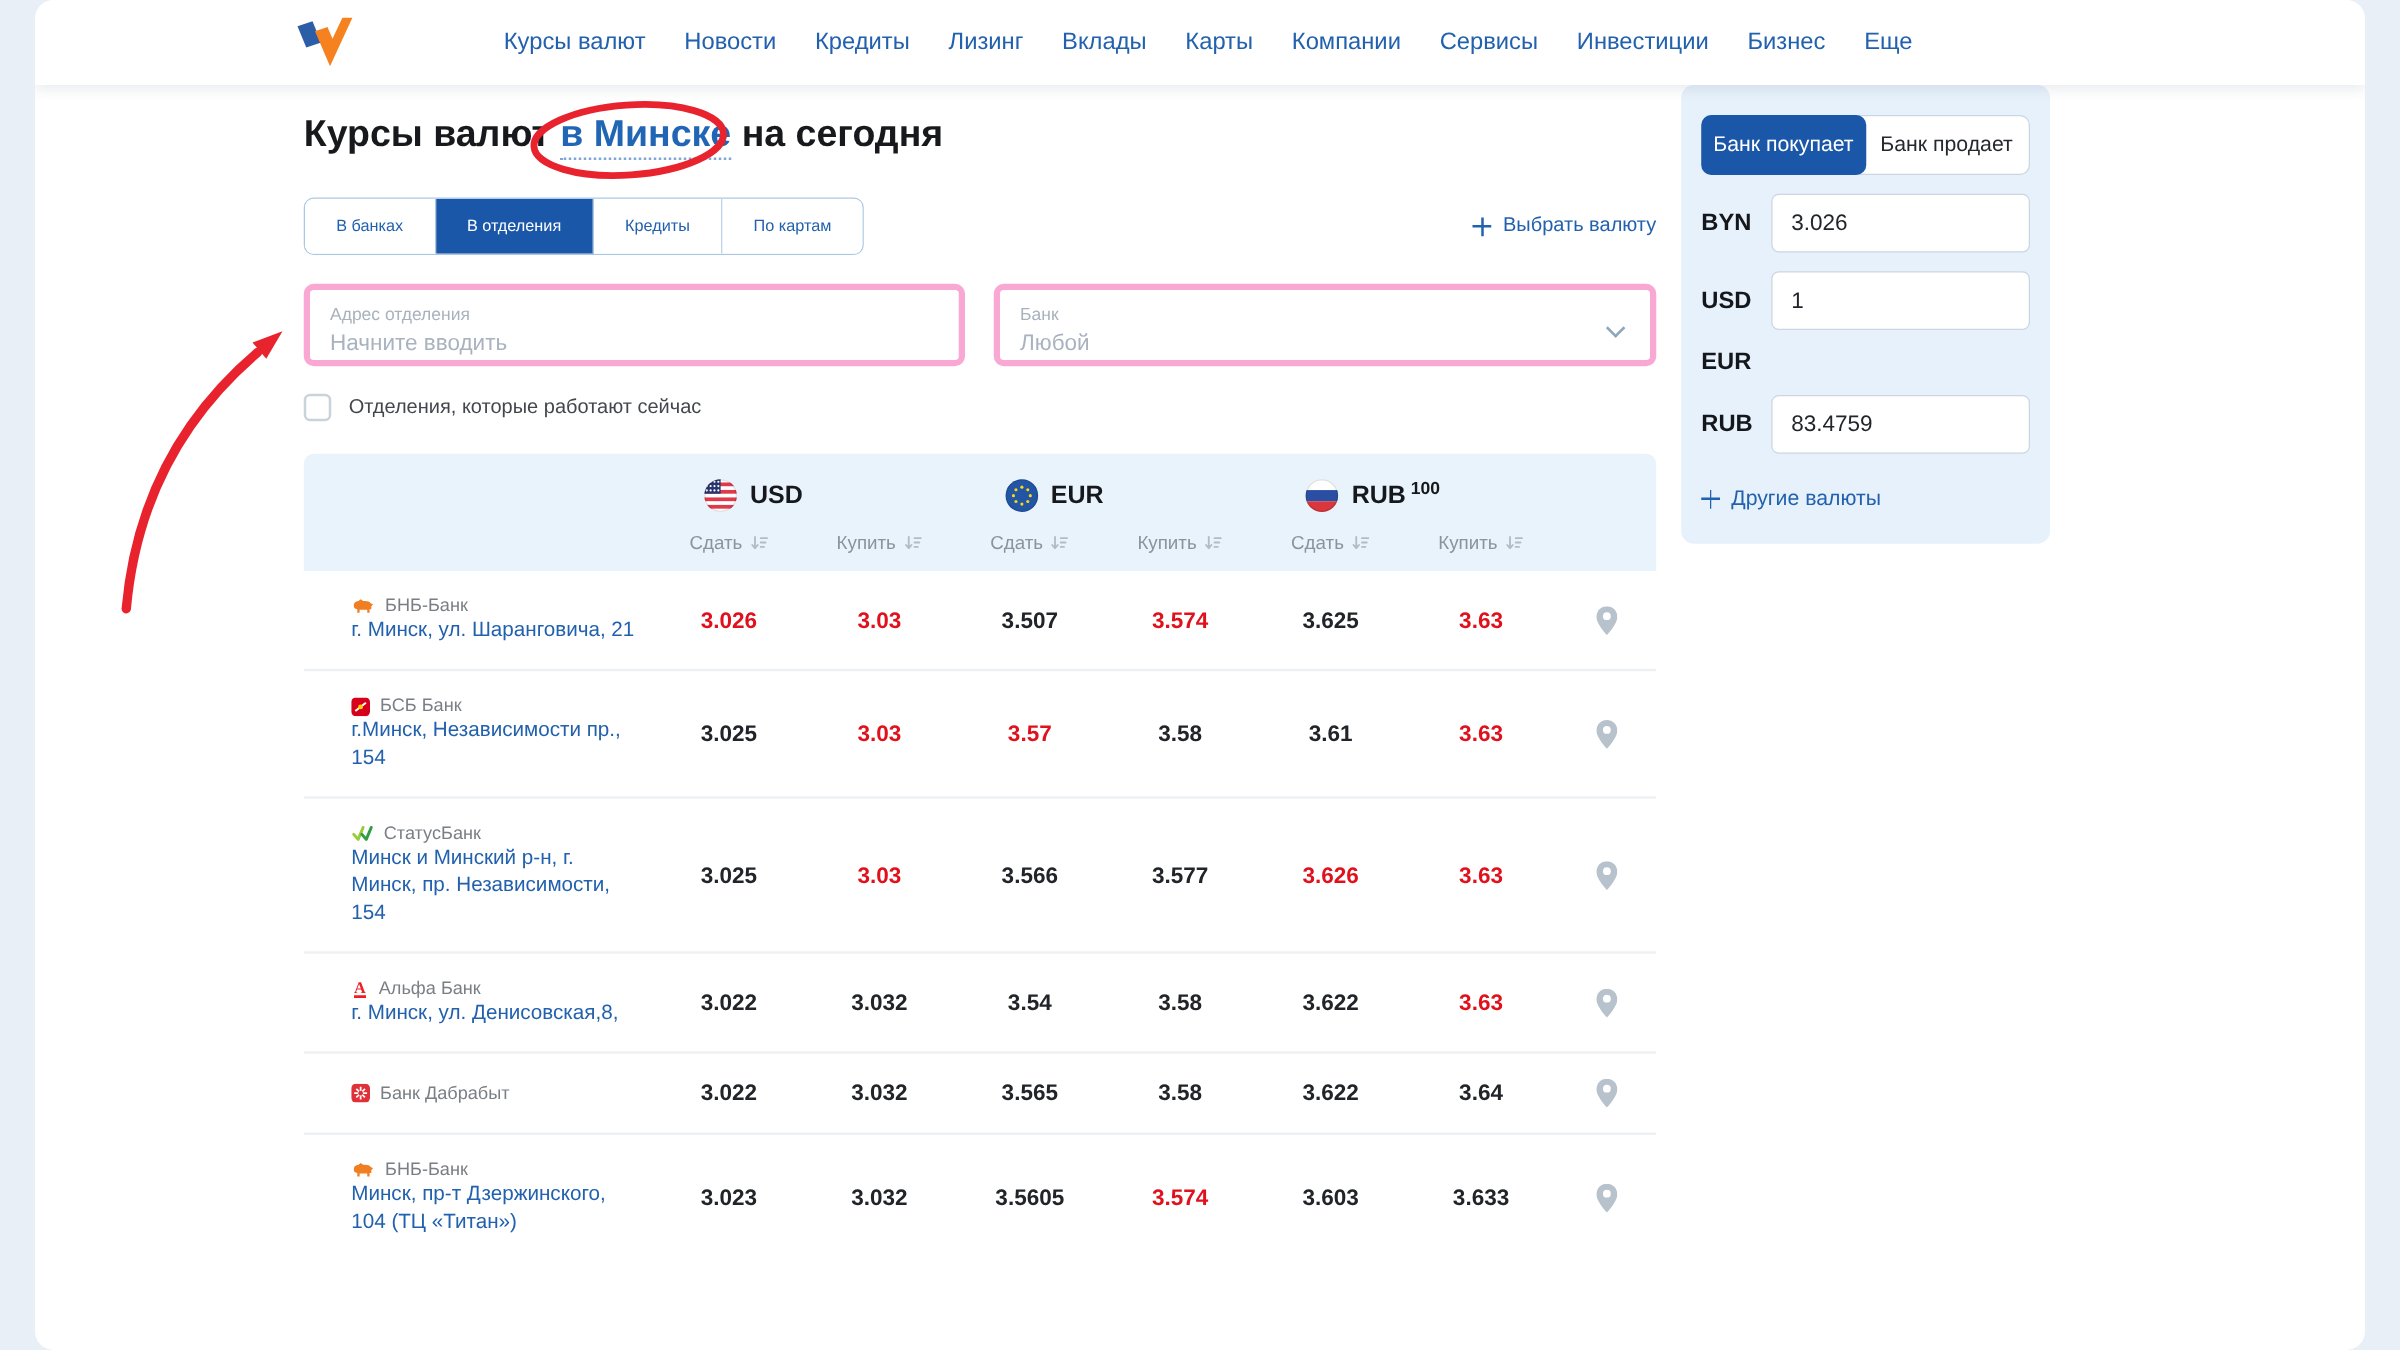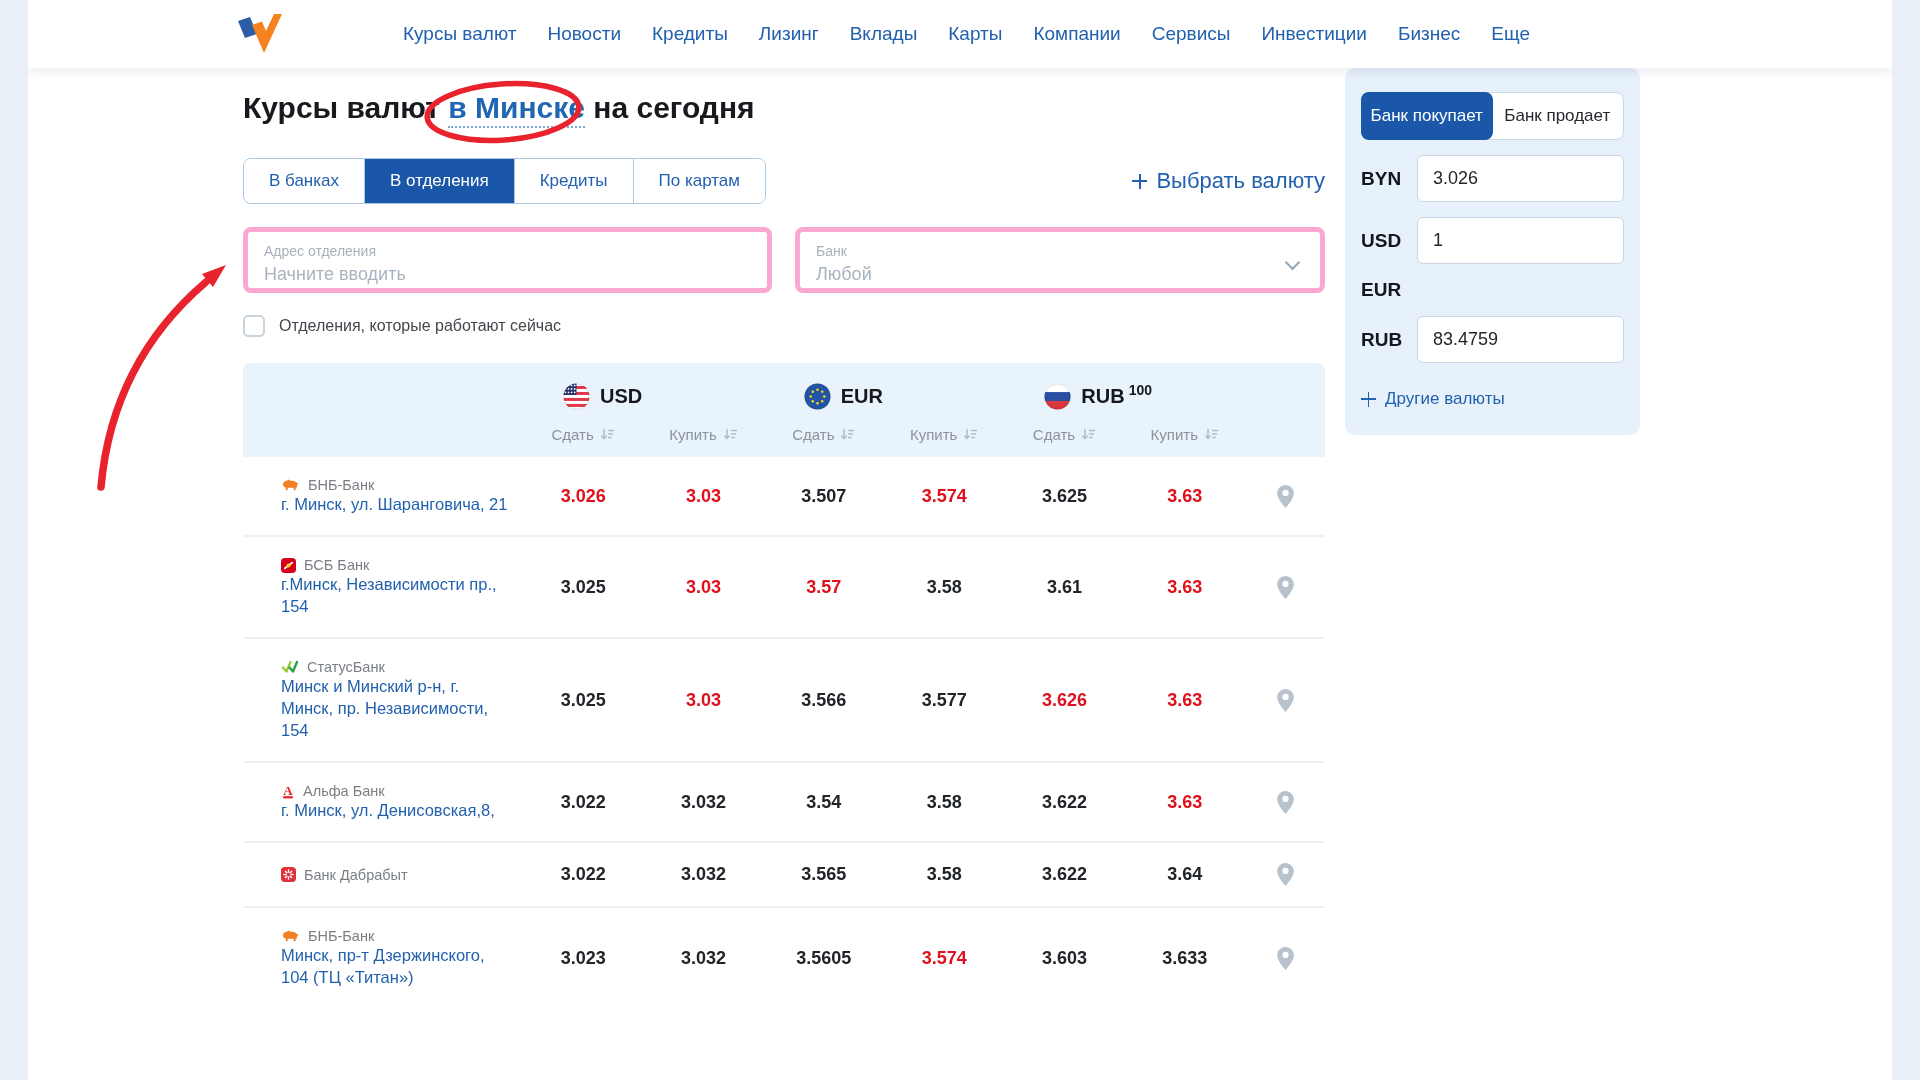--- a/index.html
+++ b/index.html
@@ -1,37 +1,37 @@
 <!DOCTYPE html>
 <html><head>
 <meta charset="utf-8">
 <style>
   *{box-sizing:border-box;margin:0;padding:0;}
   html,body{width:1920px;height:1080px;}
   body{overflow:hidden;background:#e9eff7;font-family:"Liberation Sans","DejaVu Sans",sans-serif;position:relative;}
-  .page{position:relative;margin:0 28px;height:1080px;background:#fff;overflow:hidden;}
+  .page{position:relative;margin:0 28px;height:1080px;background:#fff;overflow:hidden;border-radius:15px;}
 
   
   .topbar{height:68px;display:flex;align-items:center;padding-left:207px;background:#fff;box-shadow:0 3px 10px rgba(30,50,90,.10);position:relative;z-index:5;}
   .logo{width:50px;height:40px;margin-right:118px;flex:none;cursor:pointer;}
   .mainnav{display:flex;gap:31px;align-items:center;}
   .nav-item{font-size:19px;color:#2261ae;font-weight:500;cursor:pointer;white-space:nowrap;text-decoration:none;}
 
   .content{display:flex;align-items:flex-start;}
   .main{margin-left:215px;width:1082px;flex:none;}
 
   .title{margin-top:20px;font-size:30px;line-height:40px;color:#17191d;font-weight:700;}
   .city{color:#2166b4;border-bottom:2px dotted #7ea7d6;padding-bottom:2px;cursor:pointer;}
 
   .tabs-row{margin-top:30px;display:flex;justify-content:space-between;align-items:center;}
   .tabs{display:flex;border:1px solid #aac7e3;border-radius:8px;overflow:hidden;background:#fff;}
-  .tab{height:44px;line-height:44px;padding:0 25px;font-size:17px;color:#2261ae;cursor:pointer;border-right:1px solid #aac7e3;background:#fff;white-space:nowrap;}
+  .tab{height:44px;line-height:44px;padding:0 25px;font-size:13px;color:#2261ae;cursor:pointer;border-right:1px solid #aac7e3;background:#fff;white-space:nowrap;}
   .tab:last-child{border-right:none;}
   .tab.active{background:#1b57a8;color:#fff;}
-  .choose{display:flex;align-items:center;gap:9px;color:#2261ae;font-size:22px;cursor:pointer;}
+  .choose{display:flex;align-items:center;gap:9px;color:#2261ae;font-size:16px;cursor:pointer;}
   .plus{position:relative;width:15px;height:15px;display:inline-block;flex:none;}
   .plus::before,.plus::after{content:"";position:absolute;background:currentColor;}
   .plus::before{left:6.6px;top:0;width:1.8px;height:15px;}
   .plus::after{top:6.6px;left:0;height:1.8px;width:15px;}
 
   .filters{margin-top:23px;display:flex;gap:23px;}
   .field{position:relative;border:5px solid #f9a8d4;border-radius:8px;height:66px;padding:11px 16px 0;cursor:text;background:#fff;}
   .field.address{width:529px;}
   .field.bank{width:530px;cursor:pointer;}
   .f-label{font-size:14px;color:#a8b2bc;}

